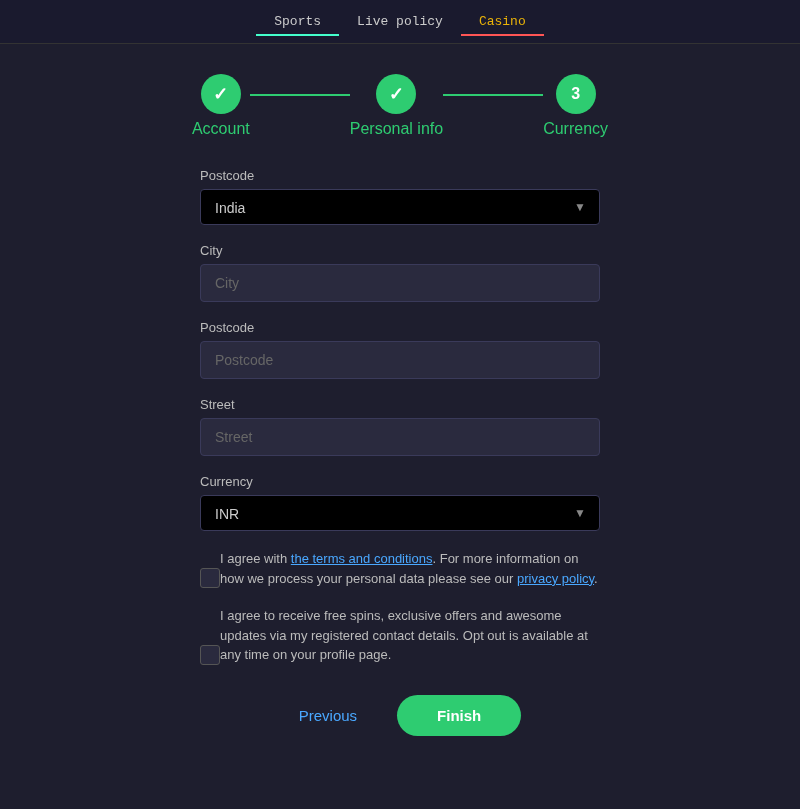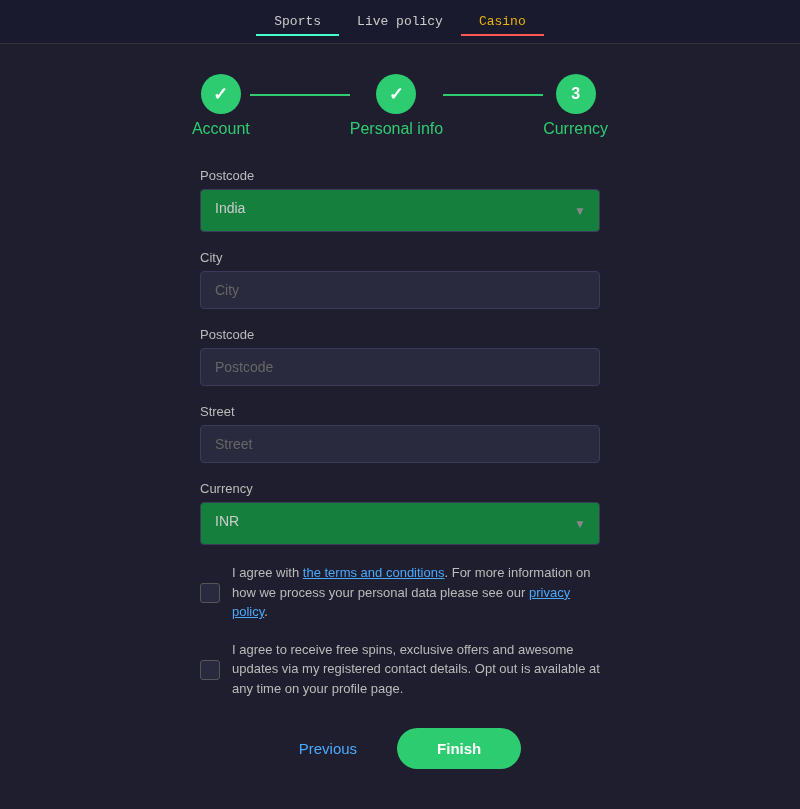--- a/index.html
+++ b/index.html
@@ -121,45 +121,45 @@
       outline: none;
     }
     .field-input::placeholder {
       color: #666;
     }
     .field-select-wrapper {
       position: relative;
     }
     .field-select {
       width: 100%;
-      background: #15803d;
+      background: #000000;
       border: 1px solid #3a3a5a;
       border-radius: 4px;
-      padding: 10px 40px 15px 14px;
+      padding: 10px 40px 8px 14px;
       color: #ccc;
       font-size: 14px;
       outline: none;
       appearance: none;
       cursor: pointer;
     }
     .select-arrow {
       position: absolute;
       right: 14px;
       top: 50%;
       transform: translateY(-50%);
       color: #888;
       pointer-events: none;
       font-size: 12px;
     }
 
     
     .checkbox-group {
       display: flex;
-      align-items: center;
-      gap: 12px;
+      align-items: flex-end;
+      gap: 0;
       margin-bottom: 18px;
     }
     .checkbox-box {
       width: 20px;
       height: 20px;
       min-width: 20px;
       border: 1px solid #555;
       background: #2a2a3e;
       border-radius: 3px;
       margin-top: 2px;

